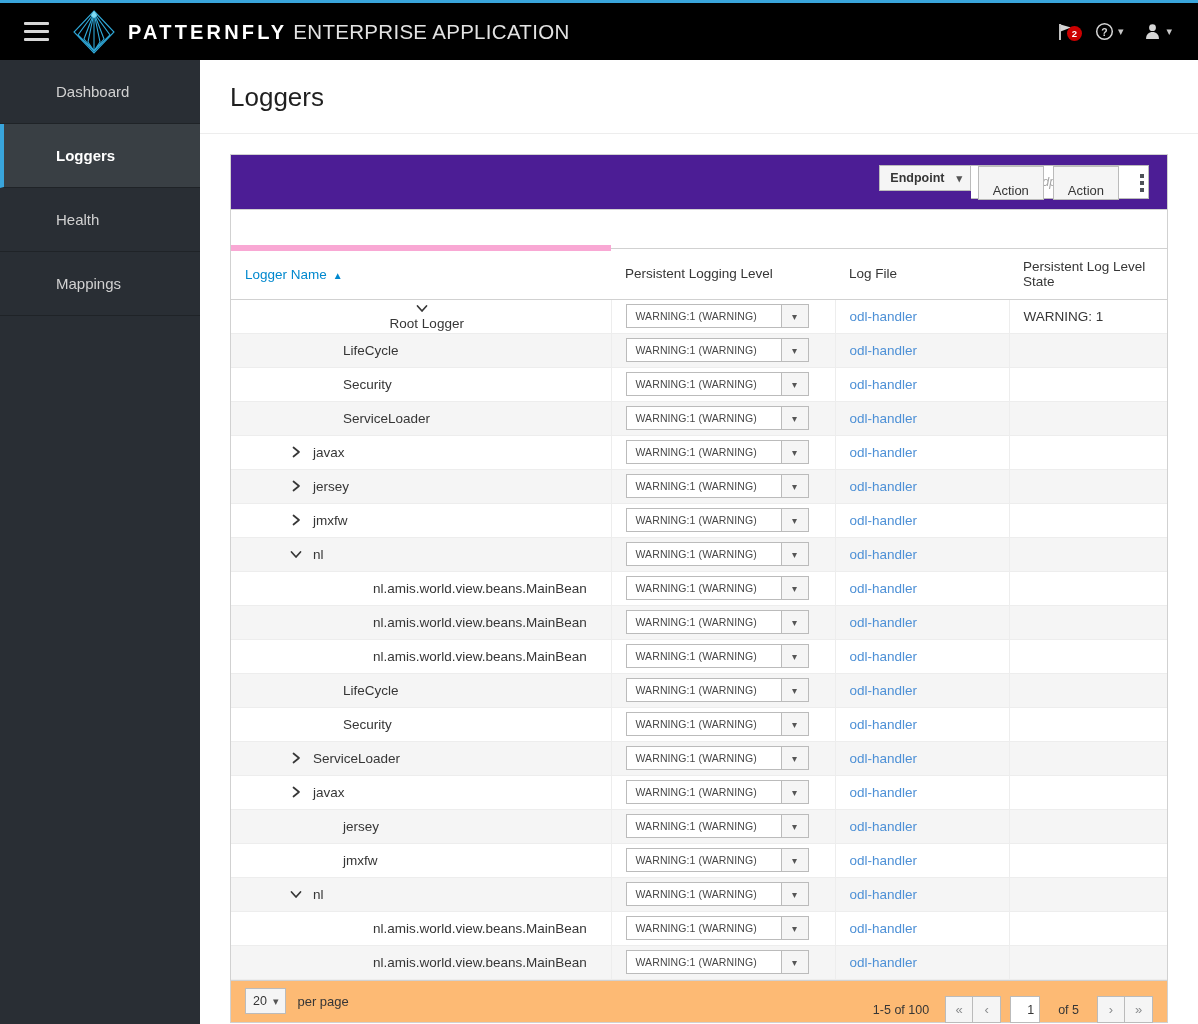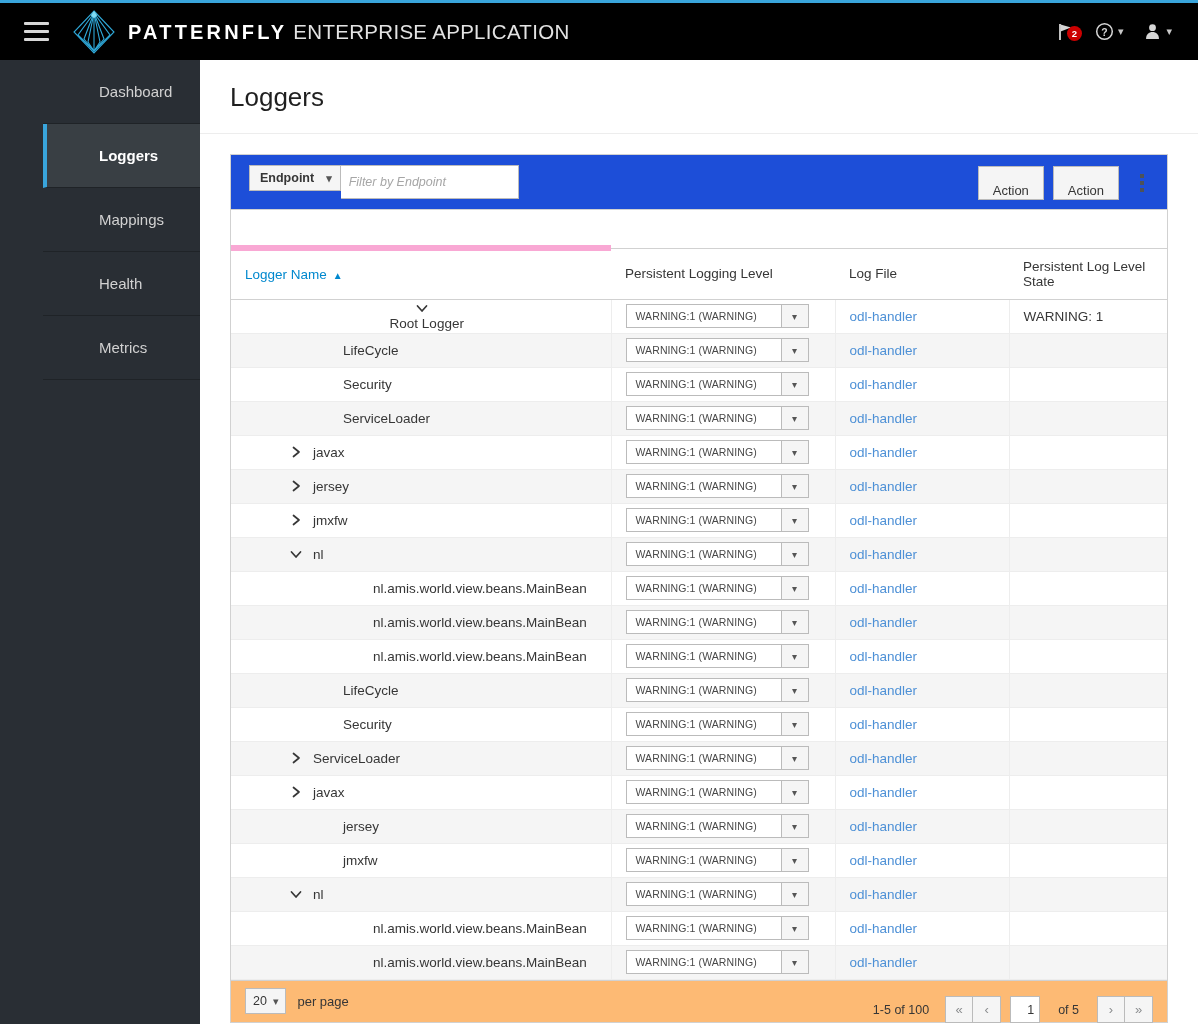--- a/index.html
+++ b/index.html
@@ -46,21 +46,21 @@
     display: flex; align-items: center; justify-content: center; font-weight: 600;
   }
   .chev-sm { font-size: 11px; color: #c8c8c8; }
 
   
   .body-wrap { display: flex; height: 964px; }
 
   
   .sidebar {
     width: 200px; background: #292e34; flex: 0 0 200px;
-    display: flex; flex-direction: column; padding-left: 43px;
+    display: flex; flex-direction: column;
   }
   .nav-item {
     position: relative; height: 64px;
     display: flex; align-items: center;
     padding-left: 56px;
     color: #d1d1d1; font-size: 15px;
     border-bottom: 1px solid #1f2327;
     cursor: pointer;
   }
   .nav-item.active {
@@ -77,23 +77,23 @@
   .page-title { font-size: 26px; font-weight: 400; color: #1f1f1f; }
 
   .card-area { padding: 20px 30px 0 30px; flex: 1; background: #fff; }
   .card {
     border: 1px solid #d1d1d1; background: #fff;
     display: flex; flex-direction: column;
   }
 
   
   .toolbar {
-    background: #1d4ed8; border-bottom: 1px solid #d1d1d1;
+    background: #4c1d95; border-bottom: 1px solid #d1d1d1;
     padding: 14px 18px; display: flex; align-items: center;
-    position: relative; height: 55px;
+    position: relative; height: 55px; justify-content: flex-end;
   }
   .filter-group { display: flex; }
   .filter-select {
     display: flex; align-items: center; gap: 12px;
     background: #f5f5f5; border: 1px solid #bbb;
     height: 26px; padding: 0 8px 0 10px;
     font-size: 12.5px; color: #363636; font-weight: bold; cursor: pointer;
   }
   .filter-input {
     border: 1px solid #bbb; border-left: none; height: 26px;
@@ -258,27 +258,24 @@
   <div class="body-wrap">
 
     <nav class="sidebar" id="sidebar">
         <div class="nav-item">
           <span>Dashboard</span>
         </div>
         <div class="nav-item active">
           <span>Loggers</span>
         </div>
         <div class="nav-item">
-          <span>Mappings</span>
-        </div>
-        <div class="nav-item">
           <span>Health</span>
         </div>
         <div class="nav-item">
-          <span>Metrics</span>
+          <span>Mappings</span>
         </div>
       </nav>
 
     <main class="content">
       <div class="page-header">
         <h1 class="page-title">Loggers</h1>
       </div>
 
       <div class="card-area">
         <section class="card">

